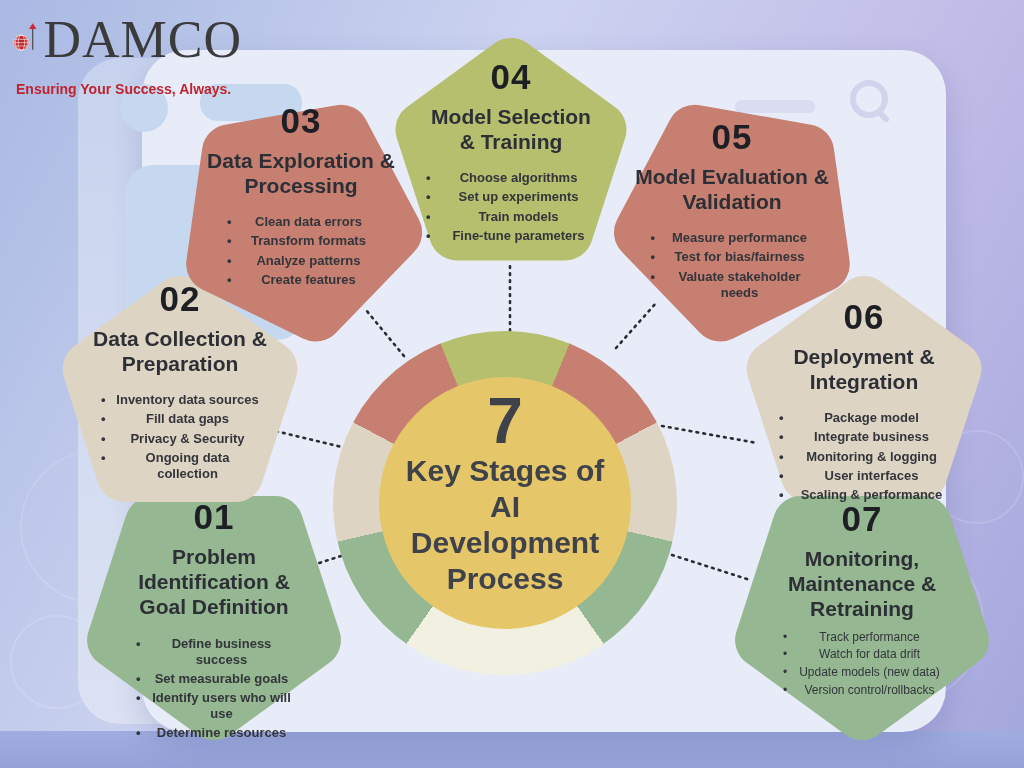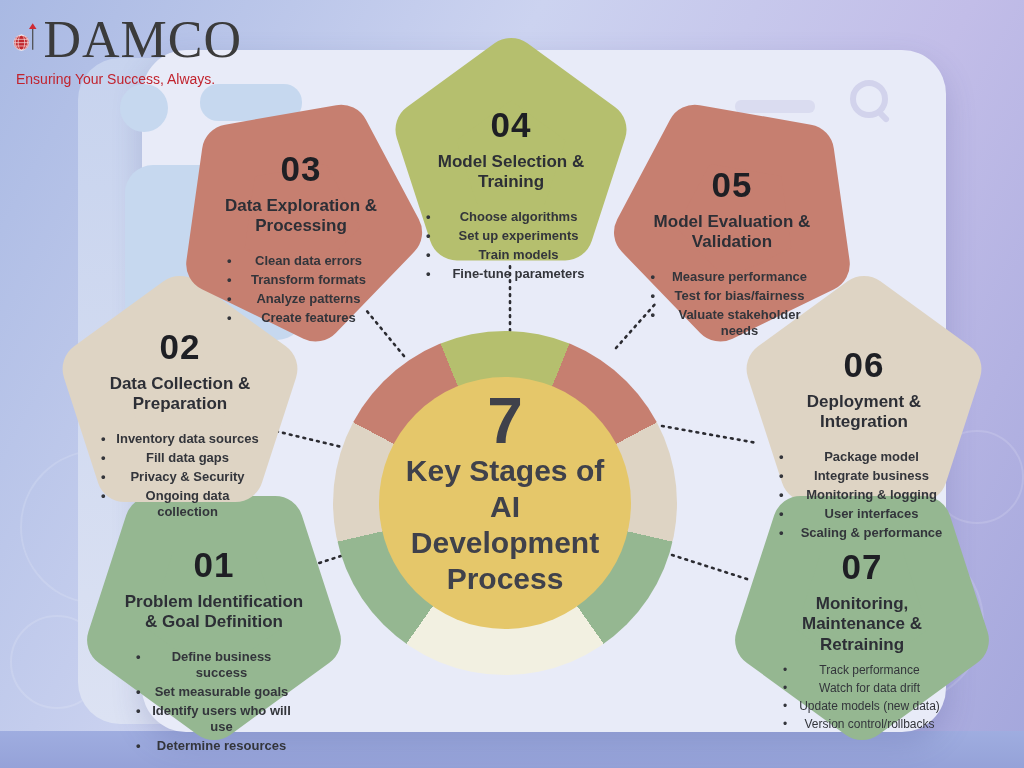--- a/index.html
+++ b/index.html
@@ -25,39 +25,39 @@
   .ring{position:absolute;left:333px;top:331px;width:344px;height:344px;border-radius:50%;z-index:5;
     background:conic-gradient(from 0deg,
       #b5bf6e 0deg 22deg, #c67f70 22deg 62deg, #ded4c4 62deg 103deg, #95b791 103deg 145deg,
       #f2f0e1 145deg 215deg, #95b791 215deg 257deg, #ded4c4 257deg 298deg, #c67f70 298deg 338deg,
       #b5bf6e 338deg 360deg);}
   .center-circle{position:absolute;left:379px;top:377px;width:252px;height:252px;border-radius:50%;
     background:#e5c76a;z-index:6;display:flex;flex-direction:column;align-items:center;color:#3f414b;}
   .center-number{font-size:64px;font-weight:700;line-height:1;margin-top:12px;}
   .center-title{font-size:30px;font-weight:700;line-height:1.2;width:205px;text-align:center;}
   .stage{position:absolute;z-index:7;display:flex;flex-direction:column;align-items:center;color:#2d2f36;}
-  .stage-number{font-size:35px;font-weight:700;line-height:1.2;color:#1e1f24;letter-spacing:1px;margin-top:48px;}
-  .stage-title{font-size:17px;font-weight:700;line-height:1.2;text-align:center;margin-top:6px;}
+  .stage-number{font-size:35px;font-weight:700;line-height:1.2;color:#1e1f24;letter-spacing:1px;}
+  .stage-title{font-size:21px;font-weight:700;line-height:1.2;text-align:center;margin-top:6px;}
   .stage ul{list-style:none;margin:16px 0 0 0;padding:0;font-size:13px;font-weight:700;line-height:1.24;color:#33353b;text-align:center;}
   .stage ul li{position:relative;padding-left:15px;margin-bottom:3px;}
   .stage ul li::before{content:"\2022";position:absolute;left:1px;top:0;}
   .s1{left:89px;top:496px;width:250px;} .s1 ul{width:158px;}
   .s2{left:63px;top:278px;width:234px;} .s2 ul{width:160px;}
   .s3{left:186px;top:100px;width:230px;} .s3 ul{width:150px;}
   .s4{left:396px;top:56px;width:230px;} .s4 ul{width:172px;}
   .s5{left:614px;top:116px;width:236px;} .s5 ul{width:165px;}
   .s6{left:747px;top:296px;width:234px;} .s6 ul{width:172px;}
   .s7{left:735px;top:498px;width:254px;} .s7 ul{width:160px;margin-top:8px;font-weight:400;font-size:12px;}
   .s1 .stage-title{width:185px;} .s2 .stage-title{width:180px;} .s3 .stage-title{width:195px;}
   .s4 .stage-title{width:180px;} .s5 .stage-title{width:195px;} .s6 .stage-title{width:150px;}
   .s7 .stage-title{width:160px;}
   .logo{position:absolute;left:12px;top:6px;z-index:8;width:230px;}
   .brand-row{display:flex;align-items:flex-end;}
   .brand-name{font-family:"Liberation Serif",serif;font-weight:400;font-size:52px;color:#3b3b3b;letter-spacing:1px;line-height:1;margin-left:6px;margin-bottom:2px;}
-  .brand-tagline{font-size:14px;font-weight:400;color:#c1232e;margin-top:3px;margin-left:4px;}
+  .brand-tagline{font-size:14px;font-weight:700;color:#c1232e;margin-top:13px;margin-left:4px;}
 </style>
 </head>
 <body>
 
 <div id="canvas">
 
   <div class="bottom-strip"></div>
   <div class="decor-circle" style="left:20px;top:450px;width:150px;height:150px;"></div>
   <div class="decor-circle" style="left:10px;top:615px;width:90px;height:90px;"></div>
   <div class="decor-circle" style="left:930px;top:430px;width:90px;height:90px;"></div>

